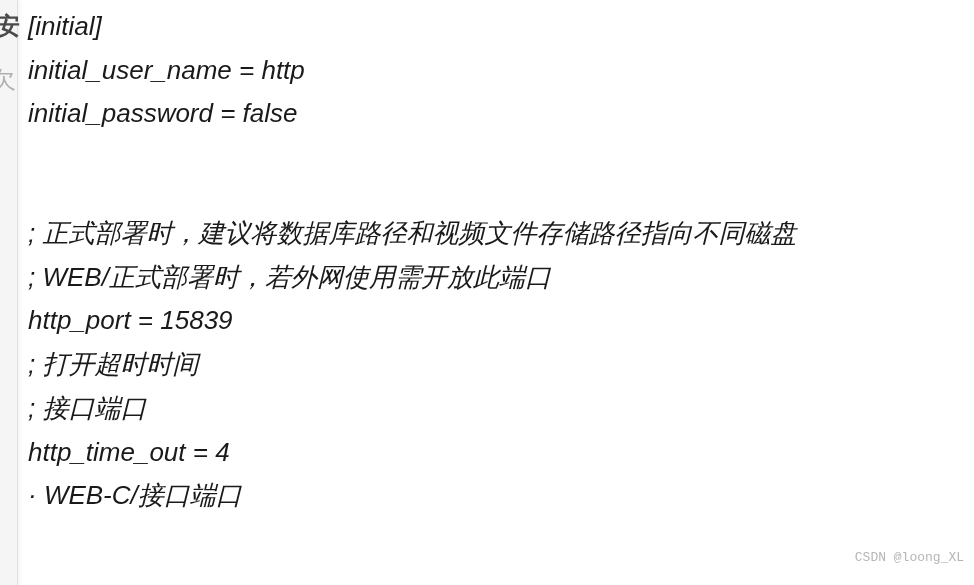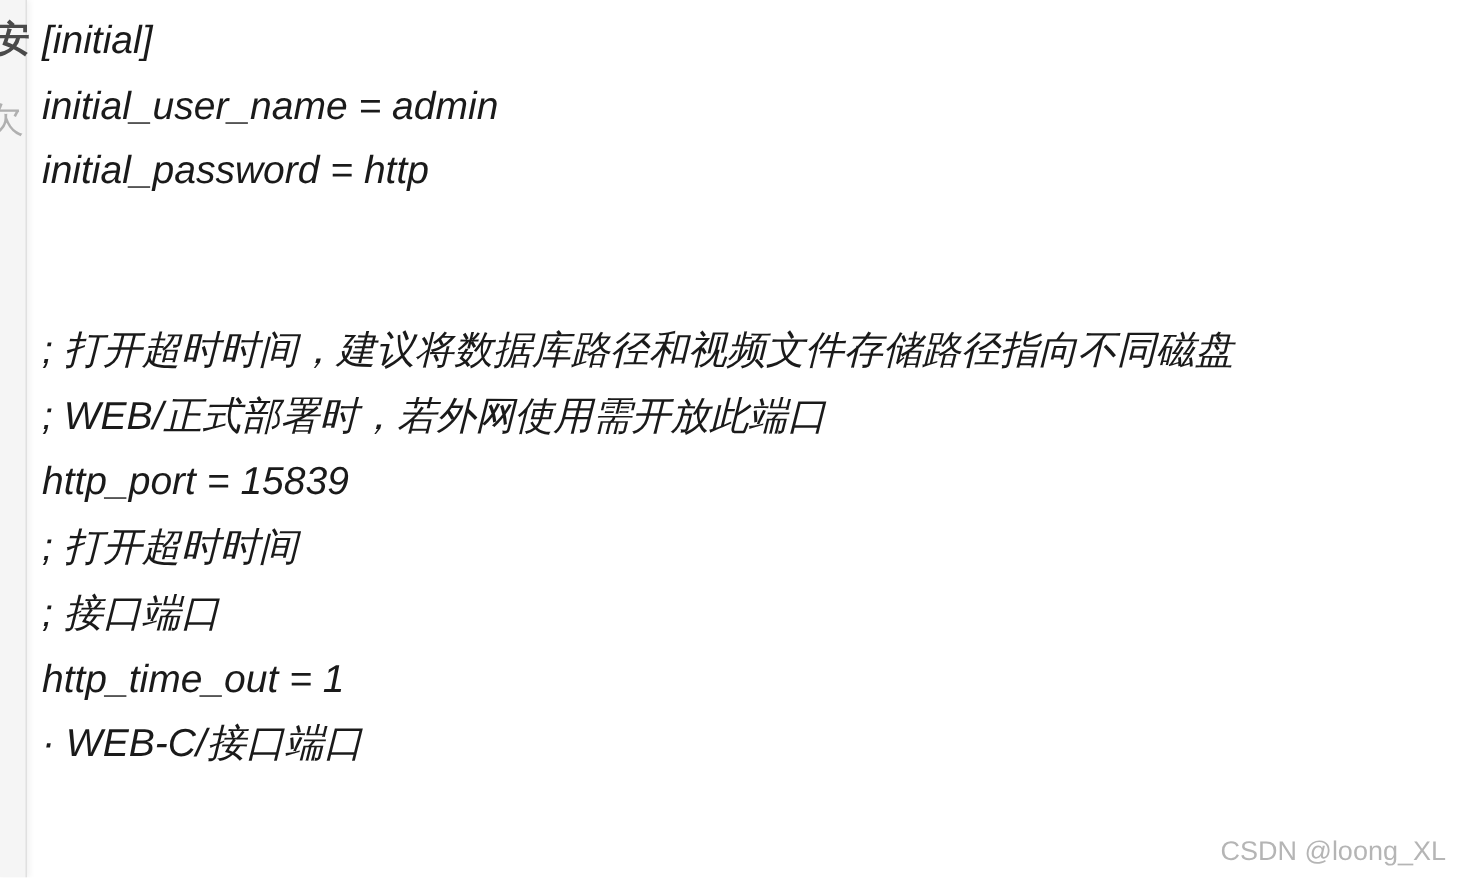--- a/index.html
+++ b/index.html
@@ -56,42 +56,42 @@
       white-space: nowrap;
       margin-bottom: 6px;
       font-style: italic;
     }
     .content .blank {
       height: 38px;
     }
     .watermark {
       position: absolute;
       right: 10px;
-      bottom: 7px;
-      font-size: 18px;
+      bottom: 20px;
+      font-size: 13px;
       color: rgba(120,120,120,0.55);
-      font-family: Liberation Sans, sans-serif;
+      font-family: Liberation Mono, monospace;
     }
   </style>
 </head>
 <body>
 
 <div class="sidebar-fragment">
   <div class="sidebar-text-1">安</div>
   <div class="sidebar-text-2">欠</div>
 </div>
 
 <div class="content">
   <span class="line">[initial]</span>
-  <span class="line">initial_user_name = admin</span>
-  <span class="line">initial_password = http</span>
+  <span class="line">initial_user_name = http</span>
+  <span class="line">initial_password = false</span>
   <div class="blank"></div>
   <div class="blank"></div>
-  <span class="line">; 打开超时时间，建议将数据库路径和视频文件存储路径指向不同磁盘</span>
+  <span class="line">; 正式部署时，建议将数据库路径和视频文件存储路径指向不同磁盘</span>
   <span class="line">; WEB/正式部署时，若外网使用需开放此端口</span>
   <span class="line">http_port = 15839</span>
   <span class="line">; 打开超时时间</span>
   <span class="line">; 接口端口</span>
-  <span class="line">http_time_out = 1</span>
+  <span class="line">http_time_out = 4</span>
   <span class="line">· WEB-C/接口端口</span>
 </div>
 
 <div class="watermark">CSDN @loong_XL</div>
 
 </body></html>

